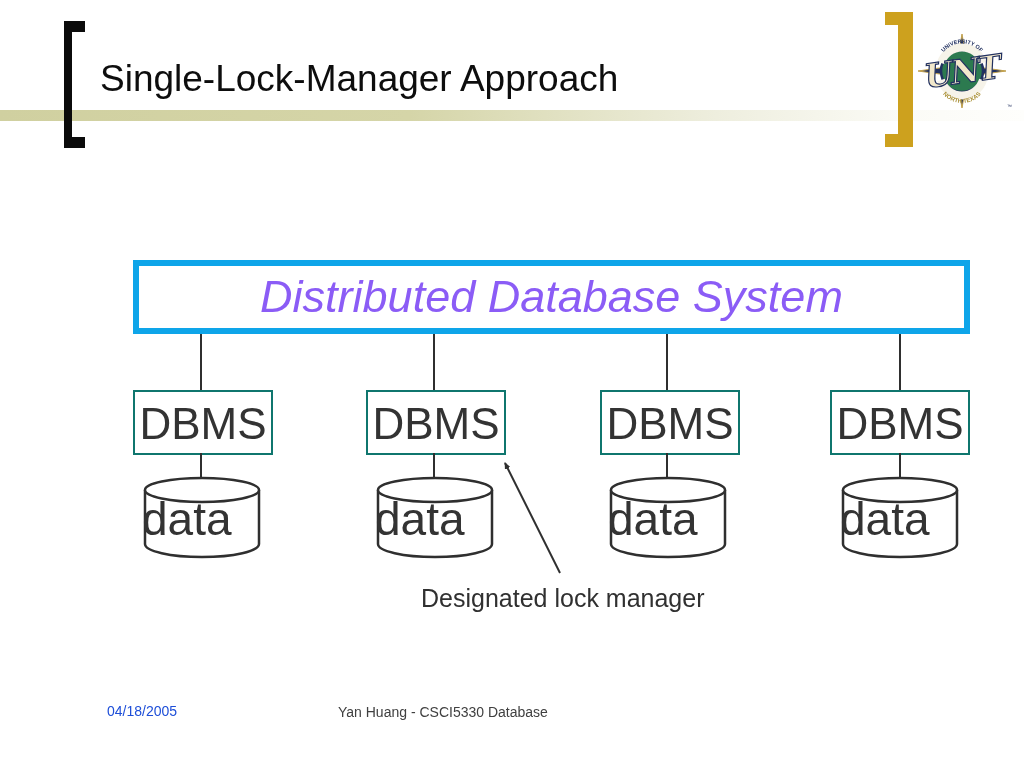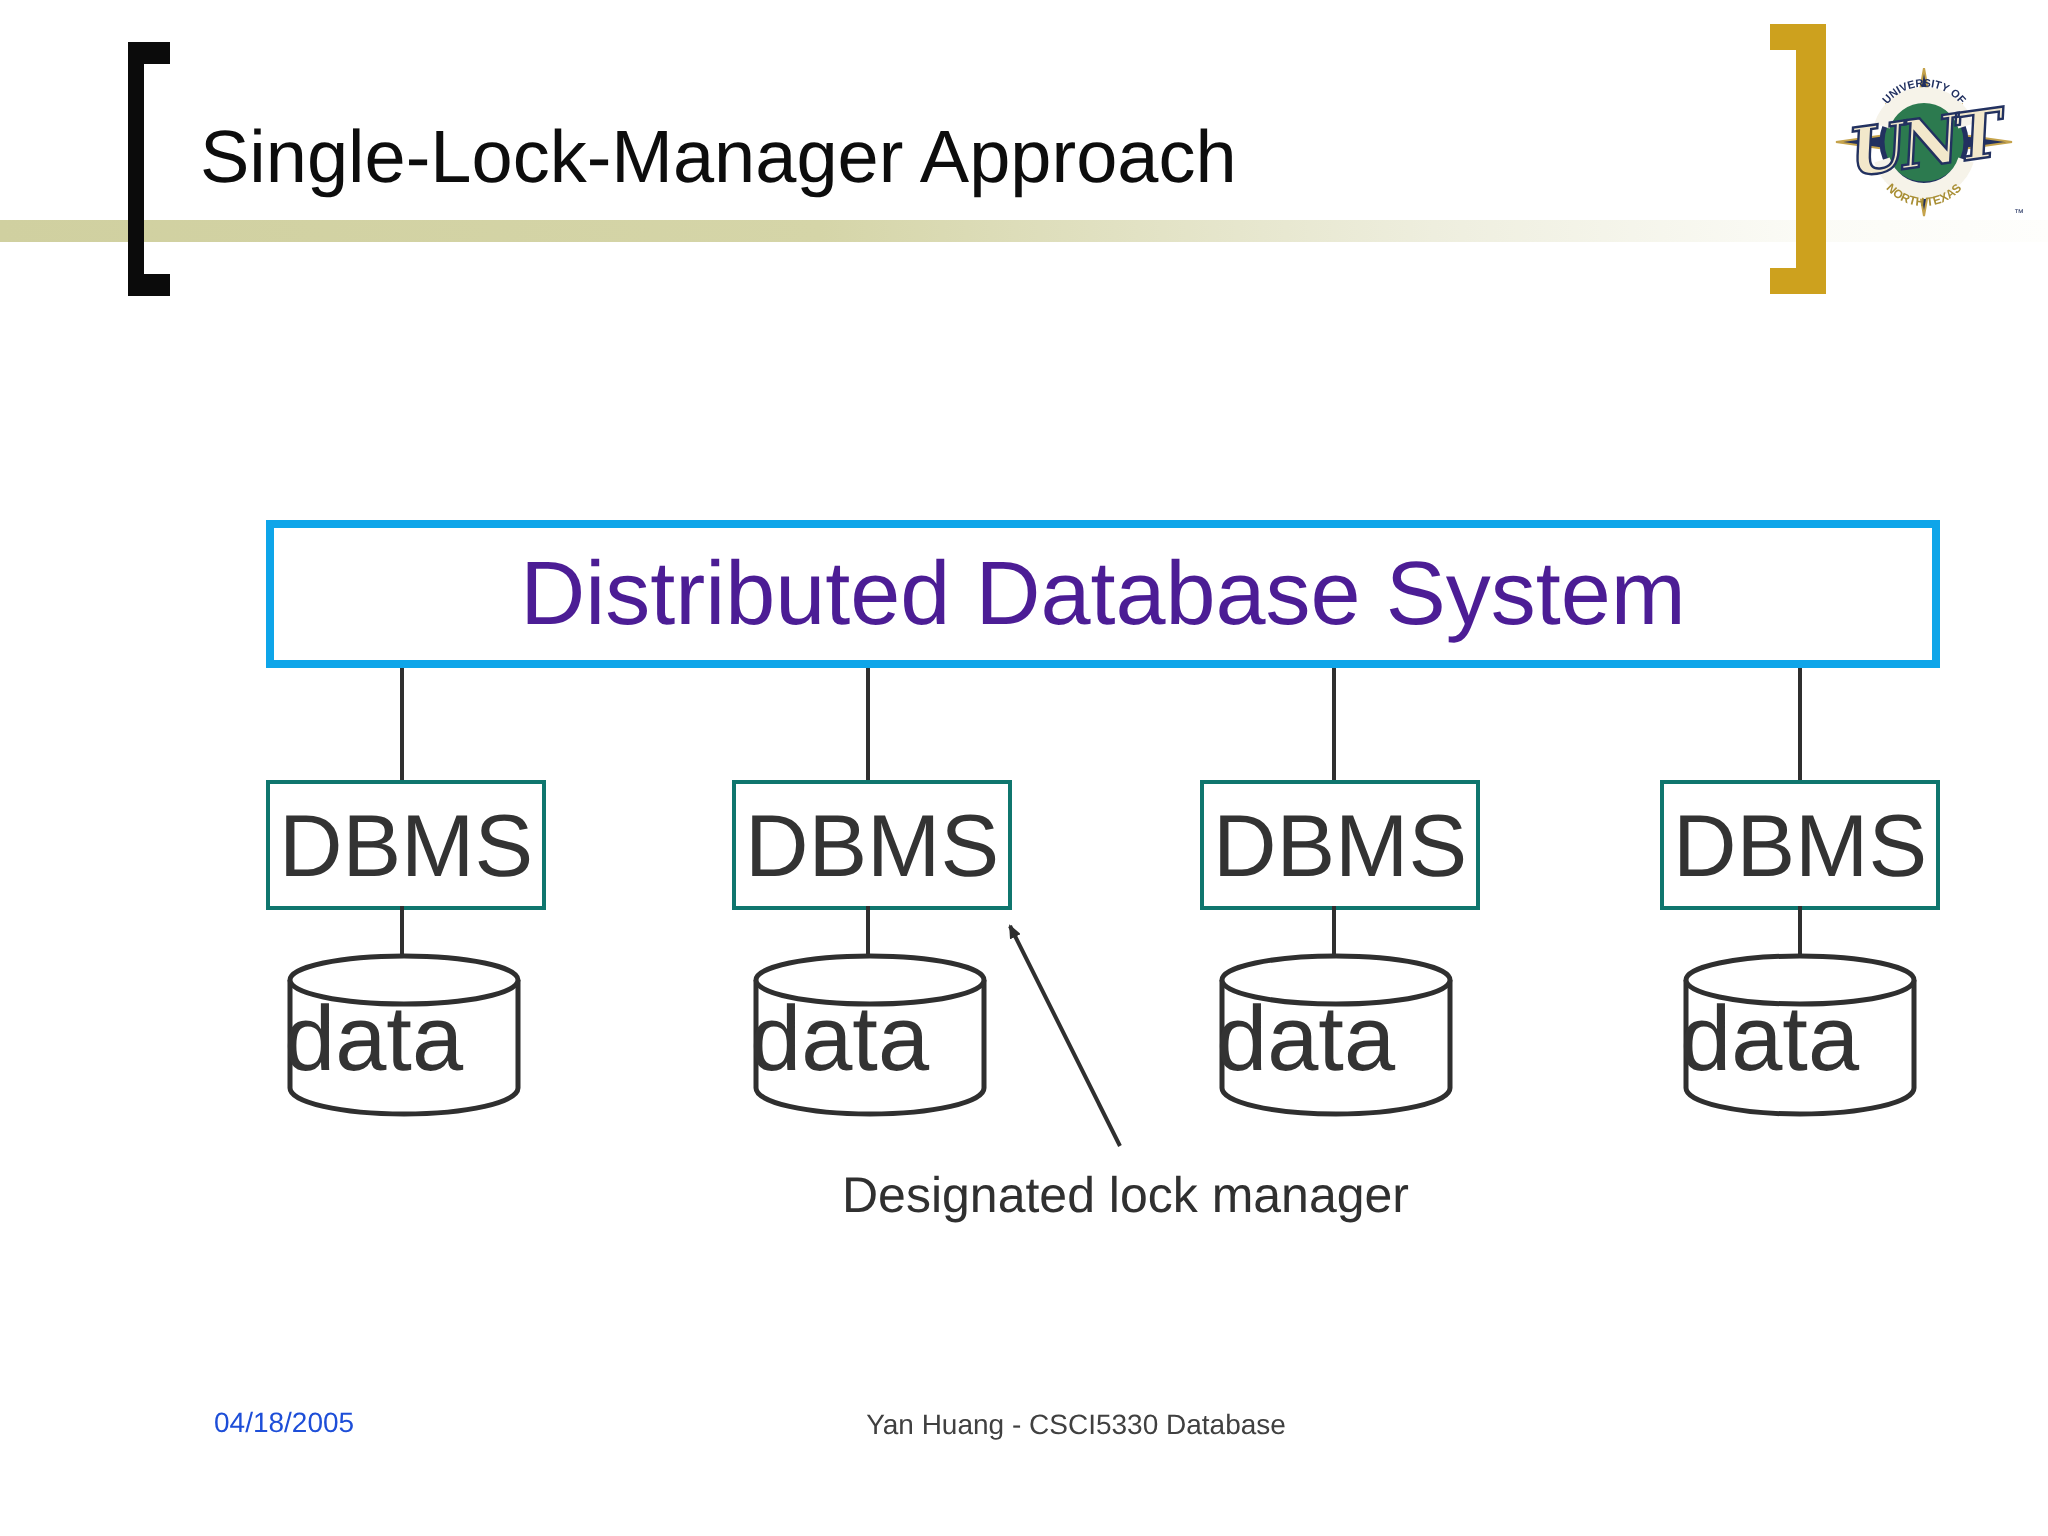--- a/index.html
+++ b/index.html
@@ -21,22 +21,22 @@
     border-right:15px solid #cda11e;border-top:13px solid #cda11e;border-bottom:13px solid #cda11e;
   }
   .page-title{
     position:absolute;left:100px;top:58px;margin:0;
     font-size:37px;font-weight:400;color:#0d0d0d;letter-spacing:0px;white-space:nowrap;
   }
   .logo{position:absolute;left:910px;top:34px;width:104px;height:76px;}
   
   .root-node{
     position:absolute;left:133px;top:260px;width:837px;height:74px;box-sizing:border-box;
-    border:4px solid #0ea5e9;display:flex;align-items:center;justify-content:center;
-    font-size:45px;color:#4c1d95;
+    border:6px solid #0ea5e9;display:flex;align-items:center;justify-content:center;
+    font-size:45px;color:#8b5cf6;font-style:italic;
   }
   .dbms-node{
     position:absolute;top:390px;width:140px;height:65px;box-sizing:border-box;
     border:2px solid #0f766e;display:flex;align-items:center;justify-content:center;
     font-size:44px;color:#333333;padding-top:2px;
   }
   .connector{position:absolute;width:2px;background:#2f2f2f;}
   .conn-top{top:334px;height:58px;}
   .conn-mid{top:453px;height:25px;}
   .cyl{position:absolute;top:476px;width:120px;height:84px;}
@@ -44,21 +44,21 @@
     position:absolute;top:492px;width:120px;text-align:left;
     font-size:46px;color:#333333;
   }
   .annot-arrow{position:absolute;left:495px;top:450px;width:72px;height:128px;}
   .annot-label{
     position:absolute;left:421px;top:584px;font-size:25px;color:#303030;white-space:nowrap;
   }
   
   .footer-date{position:absolute;left:107px;top:703px;font-size:14px;color:#1d4ed8;}
   .footer-credit{
-    position:absolute;left:338px;top:703px;width:400px;text-align:center;
+    position:absolute;left:338px;top:703px;width:400px;text-align:left;
     font-size:14px;line-height:18px;color:#404040;
   }
 </style>
 </head>
 <body>
 
 <div class="slide">
 
   <div class="accent-rule"></div>
   <div class="bracket-left"></div>

